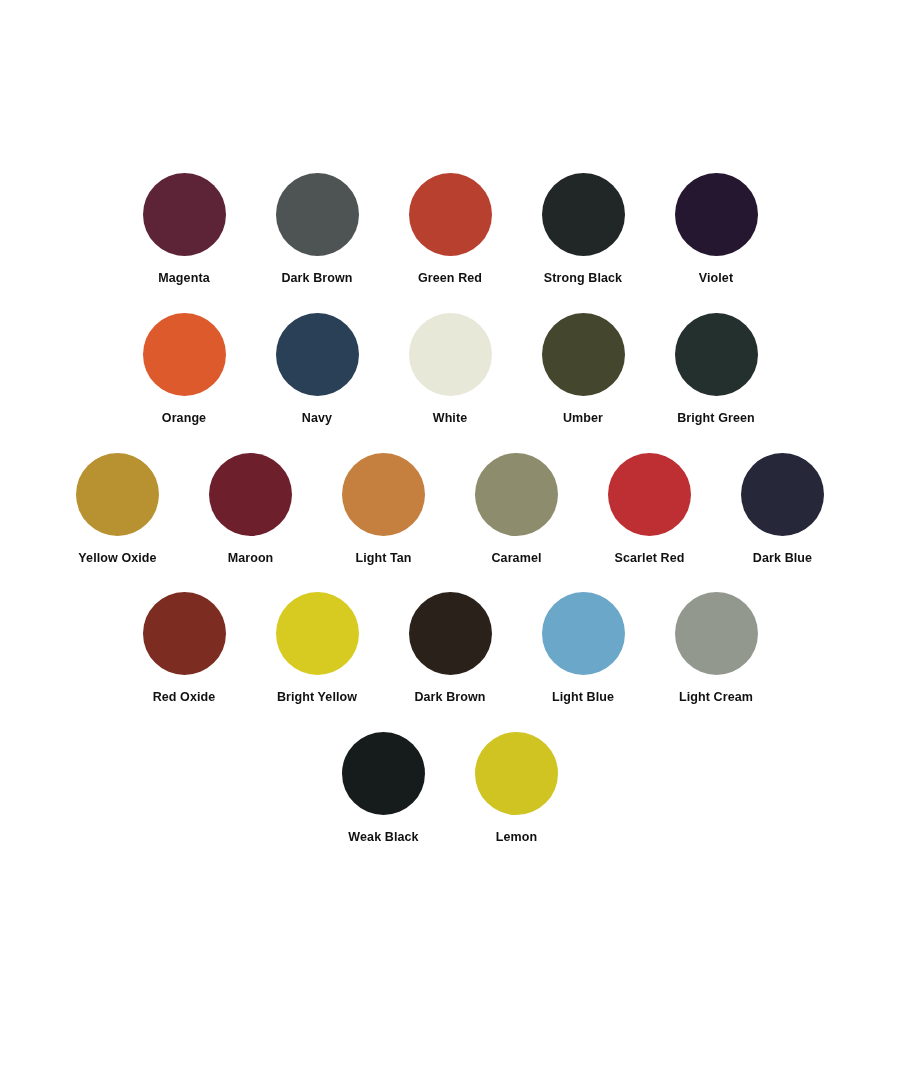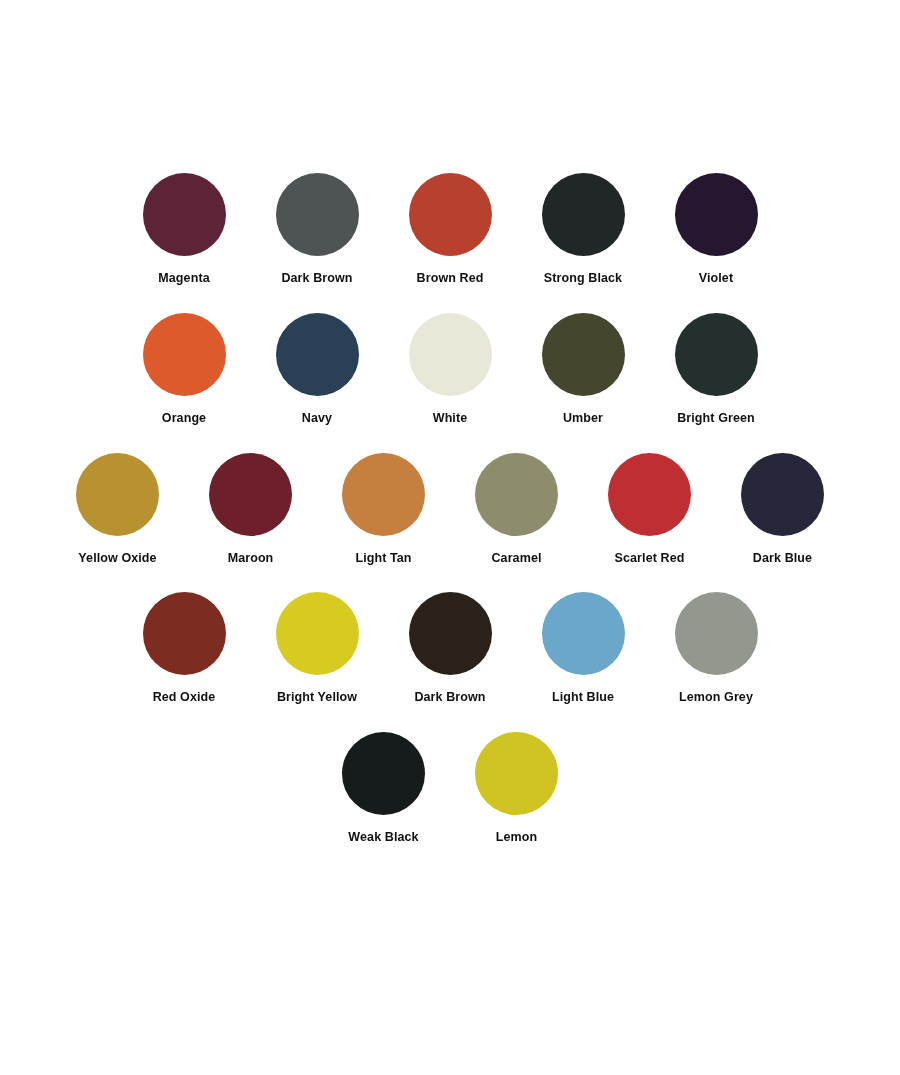--- a/index.html
+++ b/index.html
@@ -81,21 +81,21 @@
       <div class="swatch-cell">
         <span class="swatch-dot" style="background-color: rgb(93, 36, 56);"></span>
         <span class="swatch-label">Magenta</span>
       </div>
       <div class="swatch-cell">
         <span class="swatch-dot" style="background-color: rgb(78, 84, 83);"></span>
         <span class="swatch-label">Dark Brown</span>
       </div>
       <div class="swatch-cell">
         <span class="swatch-dot" style="background-color: rgb(184, 64, 47);"></span>
-        <span class="swatch-label">Brown Red</span>
+        <span class="swatch-label">Green Red</span>
       </div>
       <div class="swatch-cell">
         <span class="swatch-dot" style="background-color: rgb(33, 39, 38);"></span>
         <span class="swatch-label">Strong Black</span>
       </div>
       <div class="swatch-cell">
         <span class="swatch-dot" style="background-color: rgb(37, 23, 48);"></span>
         <span class="swatch-label">Violet</span>
       </div>
     </div>
@@ -159,21 +159,21 @@
       <div class="swatch-cell">
         <span class="swatch-dot" style="background-color: rgb(42, 33, 26);"></span>
         <span class="swatch-label">Dark Brown</span>
       </div>
       <div class="swatch-cell">
         <span class="swatch-dot" style="background-color: rgb(107, 167, 200);"></span>
         <span class="swatch-label">Light Blue</span>
       </div>
       <div class="swatch-cell">
         <span class="swatch-dot" style="background-color: rgb(147, 152, 143);"></span>
-        <span class="swatch-label">Lemon Grey</span>
+        <span class="swatch-label">Light Cream</span>
       </div>
     </div>
     <div class="swatch-row row-partial">
       <div class="swatch-cell">
         <span class="swatch-dot" style="background-color: rgb(22, 28, 27);"></span>
         <span class="swatch-label">Weak Black</span>
       </div>
       <div class="swatch-cell">
         <span class="swatch-dot" style="background-color: rgb(207, 196, 34);"></span>
         <span class="swatch-label">Lemon</span>

